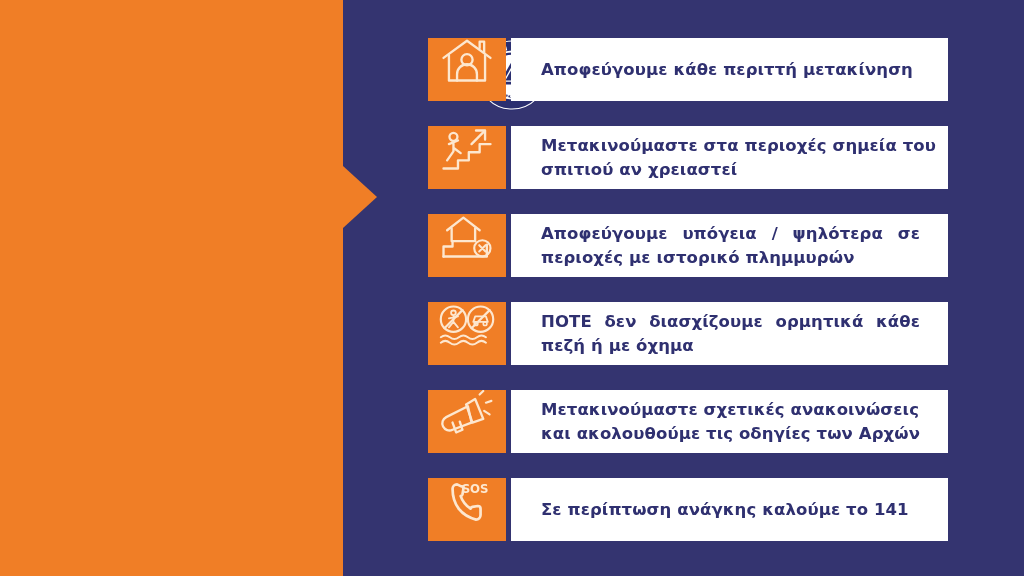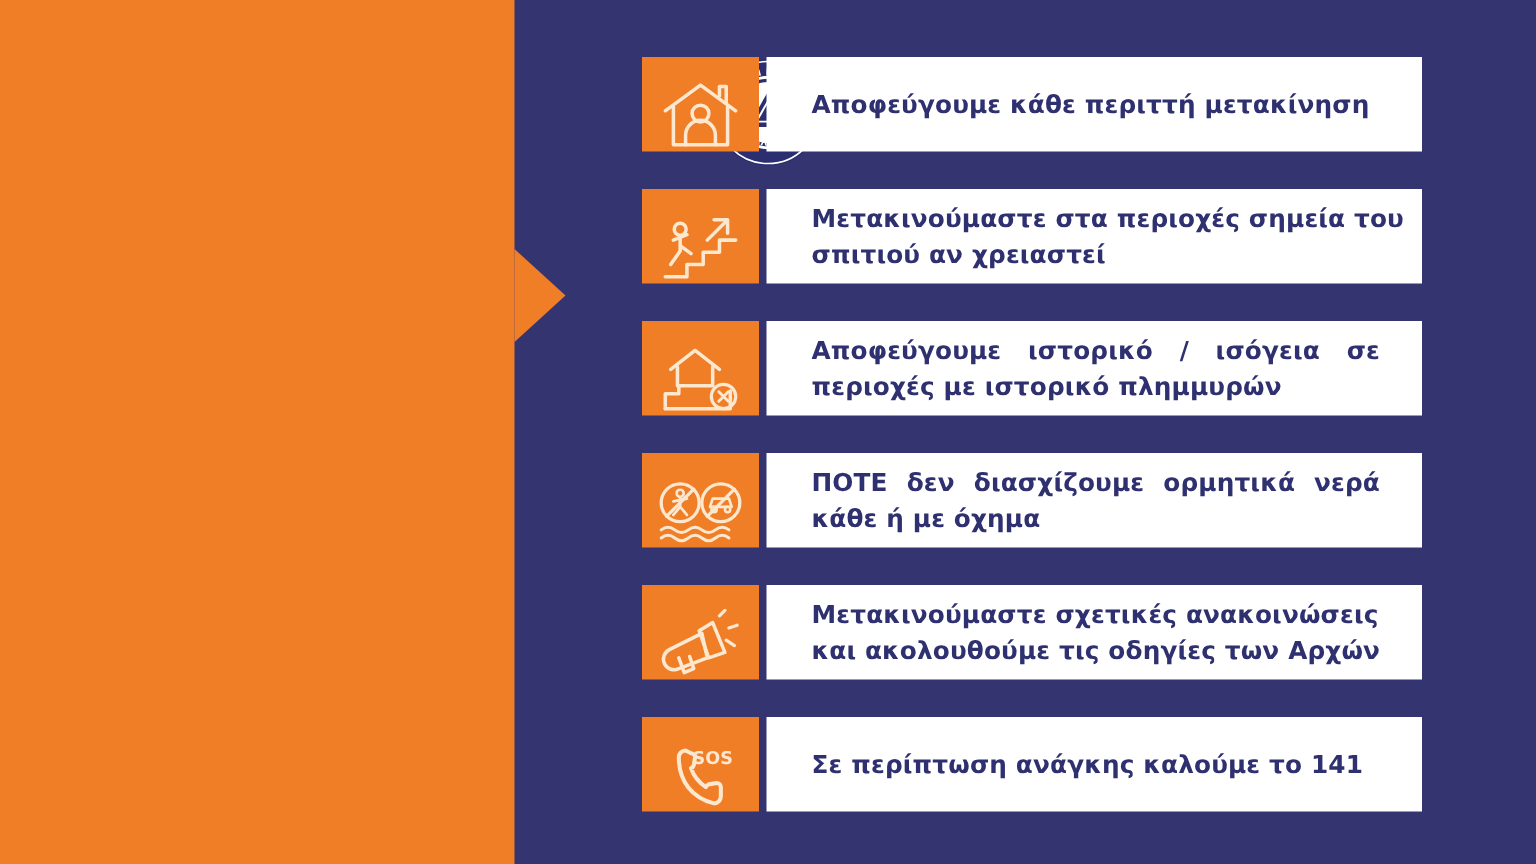--- a/index.html
+++ b/index.html
@@ -106,21 +106,21 @@
   .tip-row {
     display: flex;
     align-items: stretch;
     height: 63px;
   }
   .tip-icon {
     flex: 0 0 78px;
     width: 78px;
     background: #f07e26;
     display: flex;
-    align-items: flex-end;
+    align-items: flex-start;
     justify-content: center;
   }
   .tip-icon svg { display: block; }
   .tip-text {
     flex: 1 1 auto;
     background: #ffffff;
     margin-left: 5px;
     display: flex;
     align-items: center;
     padding: 0 0 0 30px;
@@ -293,21 +293,21 @@
             <polyline points="9,18 27,4 45,18"></polyline>
             <polyline points="14,16 14,30 40,30 40,16"></polyline>
             <polyline points="5,47 5,36 15,36 15,30"></polyline>
             <polyline points="5,47 53,47 53,34"></polyline>
             <circle cx="48" cy="38" r="9" stroke-width="2.4"></circle>
             <path d="M44.5,34.5 l7,7 M51.5,34.5 l-7,7" stroke-width="2.2"></path>
           </g>
         </svg>
       </div>
       <div class="tip-text justify">
-        <span>Αποφεύγουμε ιστορικό / ισόγεια σε περιοχές με ιστορικό πλημμυρών</span>
+        <span>Αποφεύγουμε υπόγεια / ψηλότερα σε περιοχές με ιστορικό πλημμυρών</span>
       </div>
     </div>
 
     <div class="tip-row">
       <div class="tip-icon">
         <svg viewBox="0 0 66 52" width="60" height="47" aria-hidden="true">
           <g fill="none" stroke="#fde7cf" stroke-width="2.4" stroke-linejoin="round" stroke-linecap="round">
             <circle cx="18" cy="19" r="14"></circle>
             <line x1="8" y1="29" x2="28" y2="9"></line>
             <circle cx="18" cy="12" r="2.6" stroke-width="2"></circle>
@@ -316,21 +316,21 @@
             <line x1="38" y1="29" x2="58" y2="9"></line>
             <path d="M40,22 l2,-6 h12 l2,6 z" stroke-width="2"></path>
             <circle cx="43" cy="24" r="2" stroke-width="1.8"></circle>
             <circle cx="53" cy="24" r="2" stroke-width="1.8"></circle>
             <path d="M4,39 q5,-4 10,0 t10,0 t10,0 t10,0 t10,0" stroke-width="2.2"></path>
             <path d="M4,45 q5,-4 10,0 t10,0 t10,0 t10,0 t10,0" stroke-width="2.2"></path>
           </g>
         </svg>
       </div>
       <div class="tip-text justify">
-        <span>ΠΟΤΕ δεν διασχίζουμε ορμητικά νερά κάθε ή με όχημα</span>
+        <span>ΠΟΤΕ δεν διασχίζουμε ορμητικά κάθε πεζή ή με όχημα</span>
       </div>
     </div>
 
     <div class="tip-row">
       <div class="tip-icon">
         <svg viewBox="0 0 62 52" width="56" height="47" aria-hidden="true">
           <g fill="none" stroke="#fde7cf" stroke-width="2.6" stroke-linejoin="round" stroke-linecap="round">
             <path d="M8,30 l24,-12 4,18 -21,8 a7,7 0 0 1 -7,-14 z"></path>
             <path d="M30,16 l10,-6 9,22 -12,4 z"></path>
             <path d="M15,36 l4,11 7,-3 -3,-9"></path>

